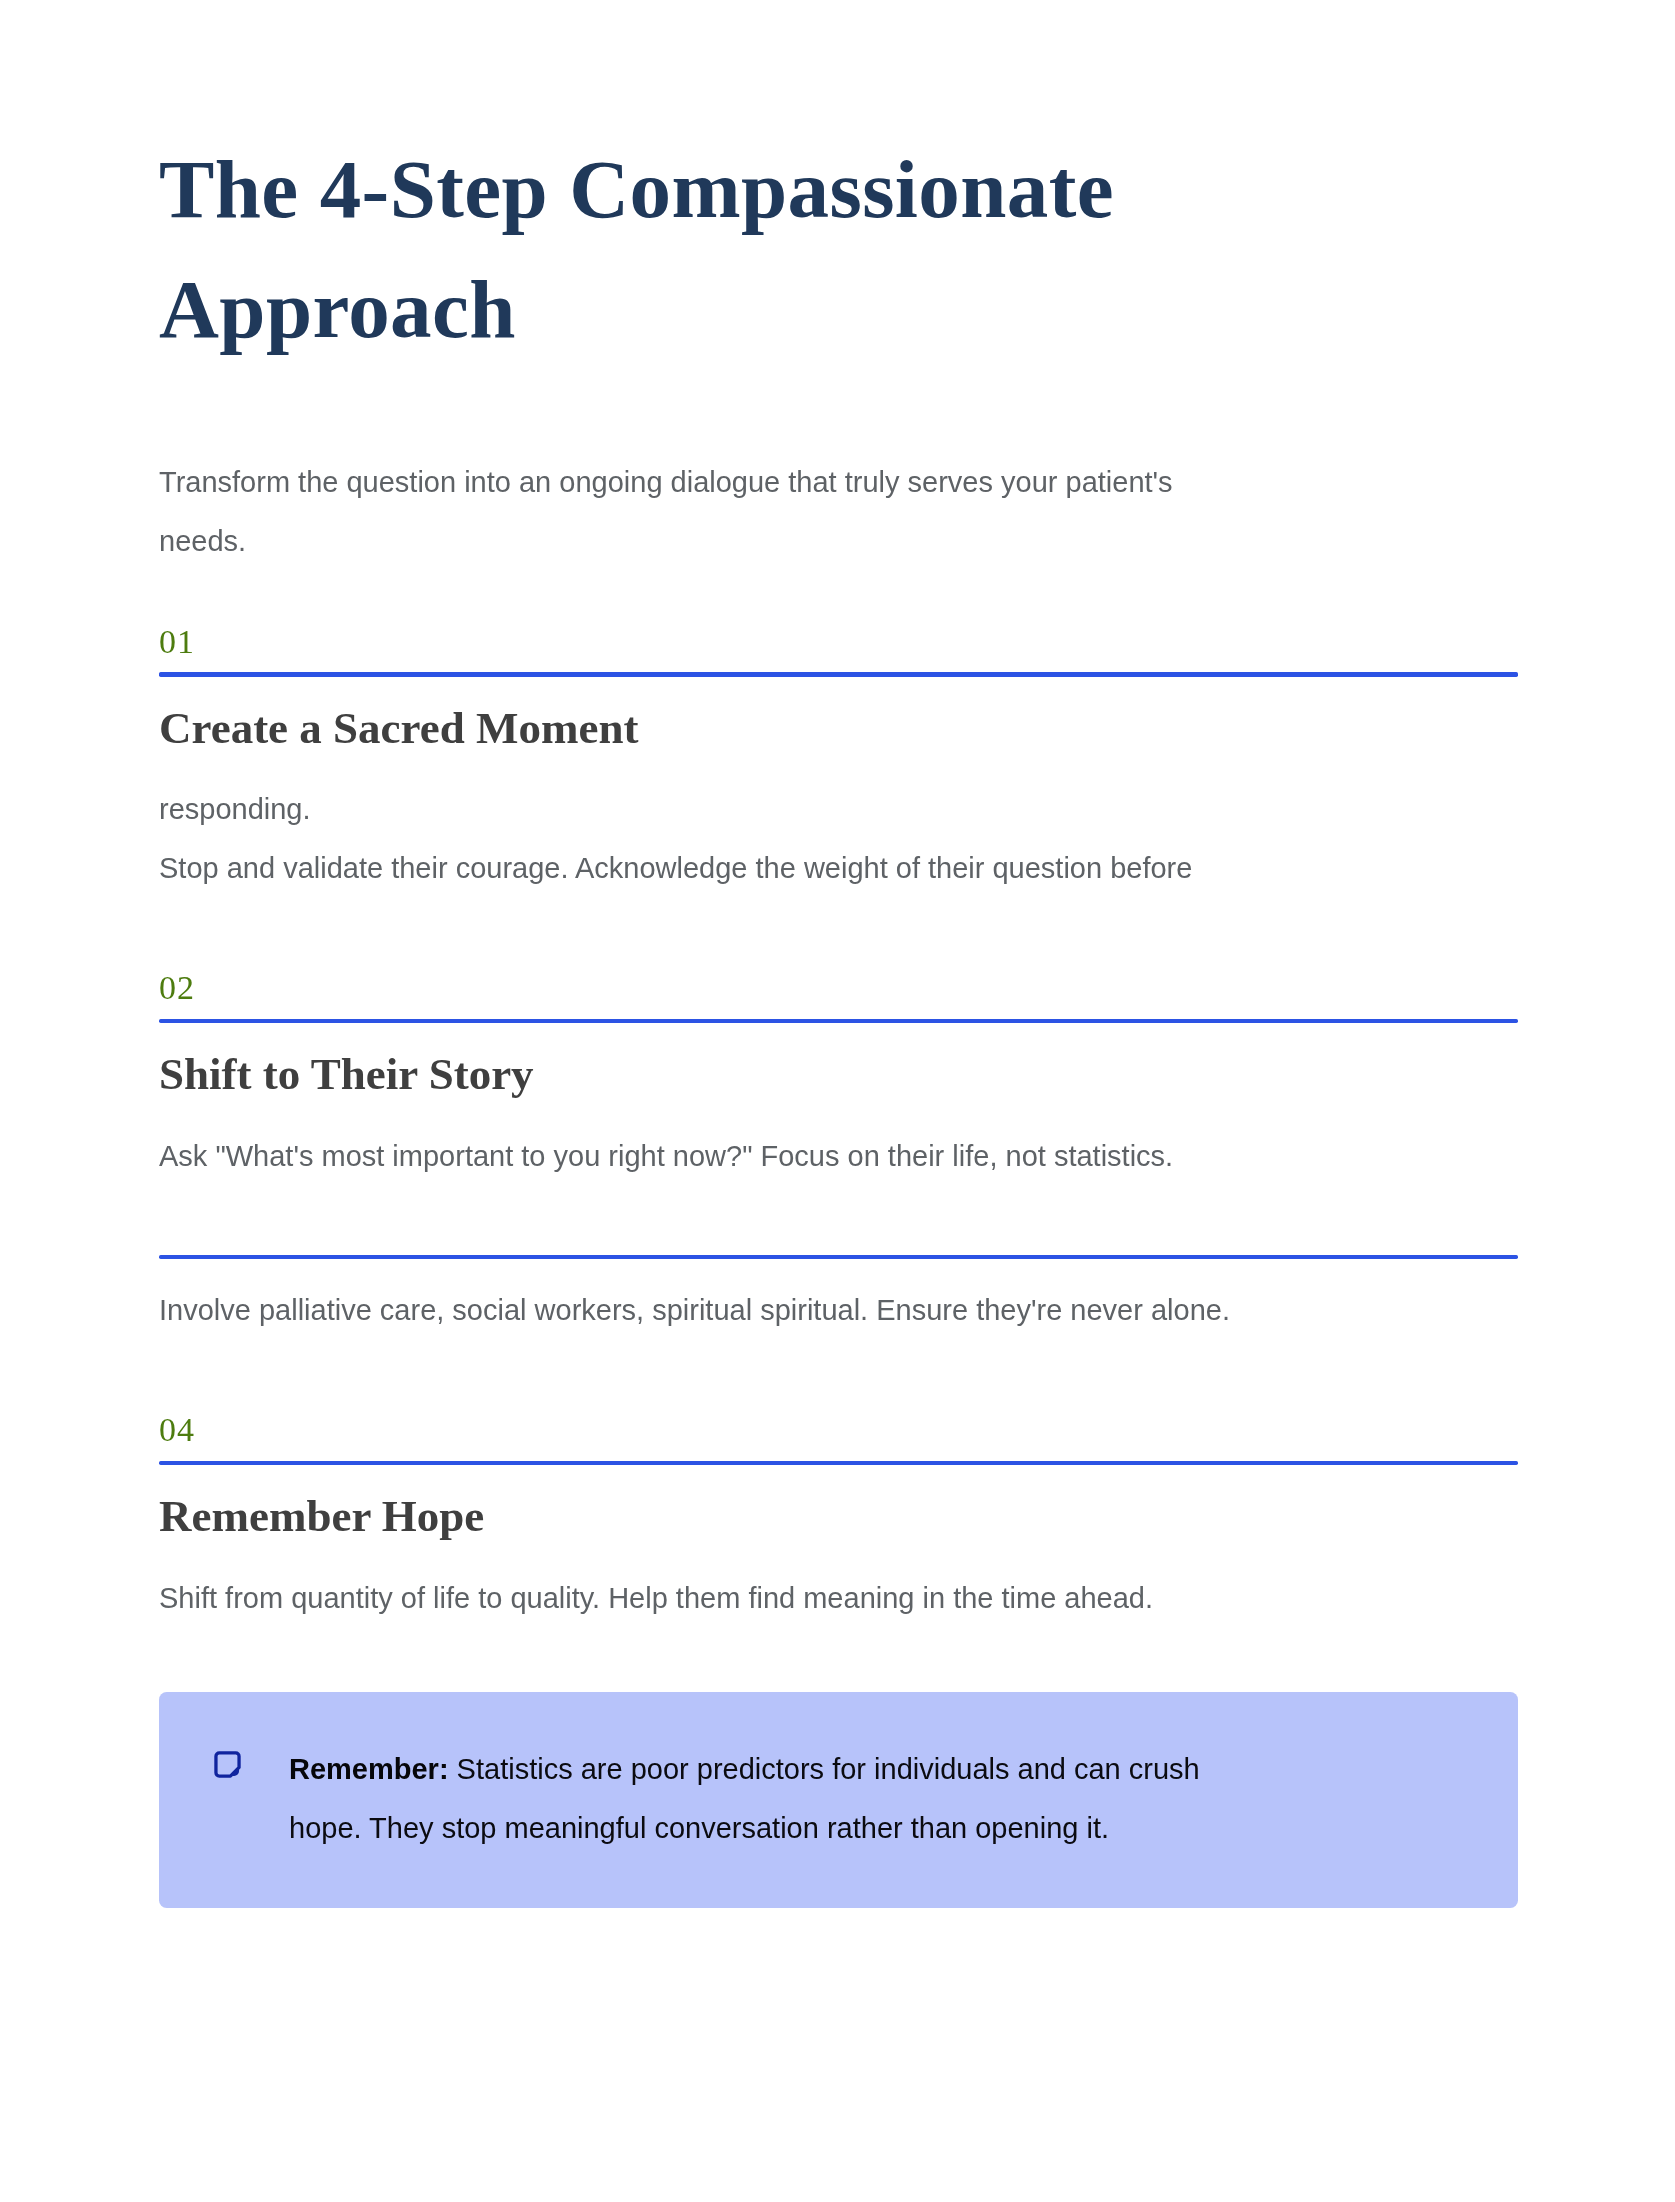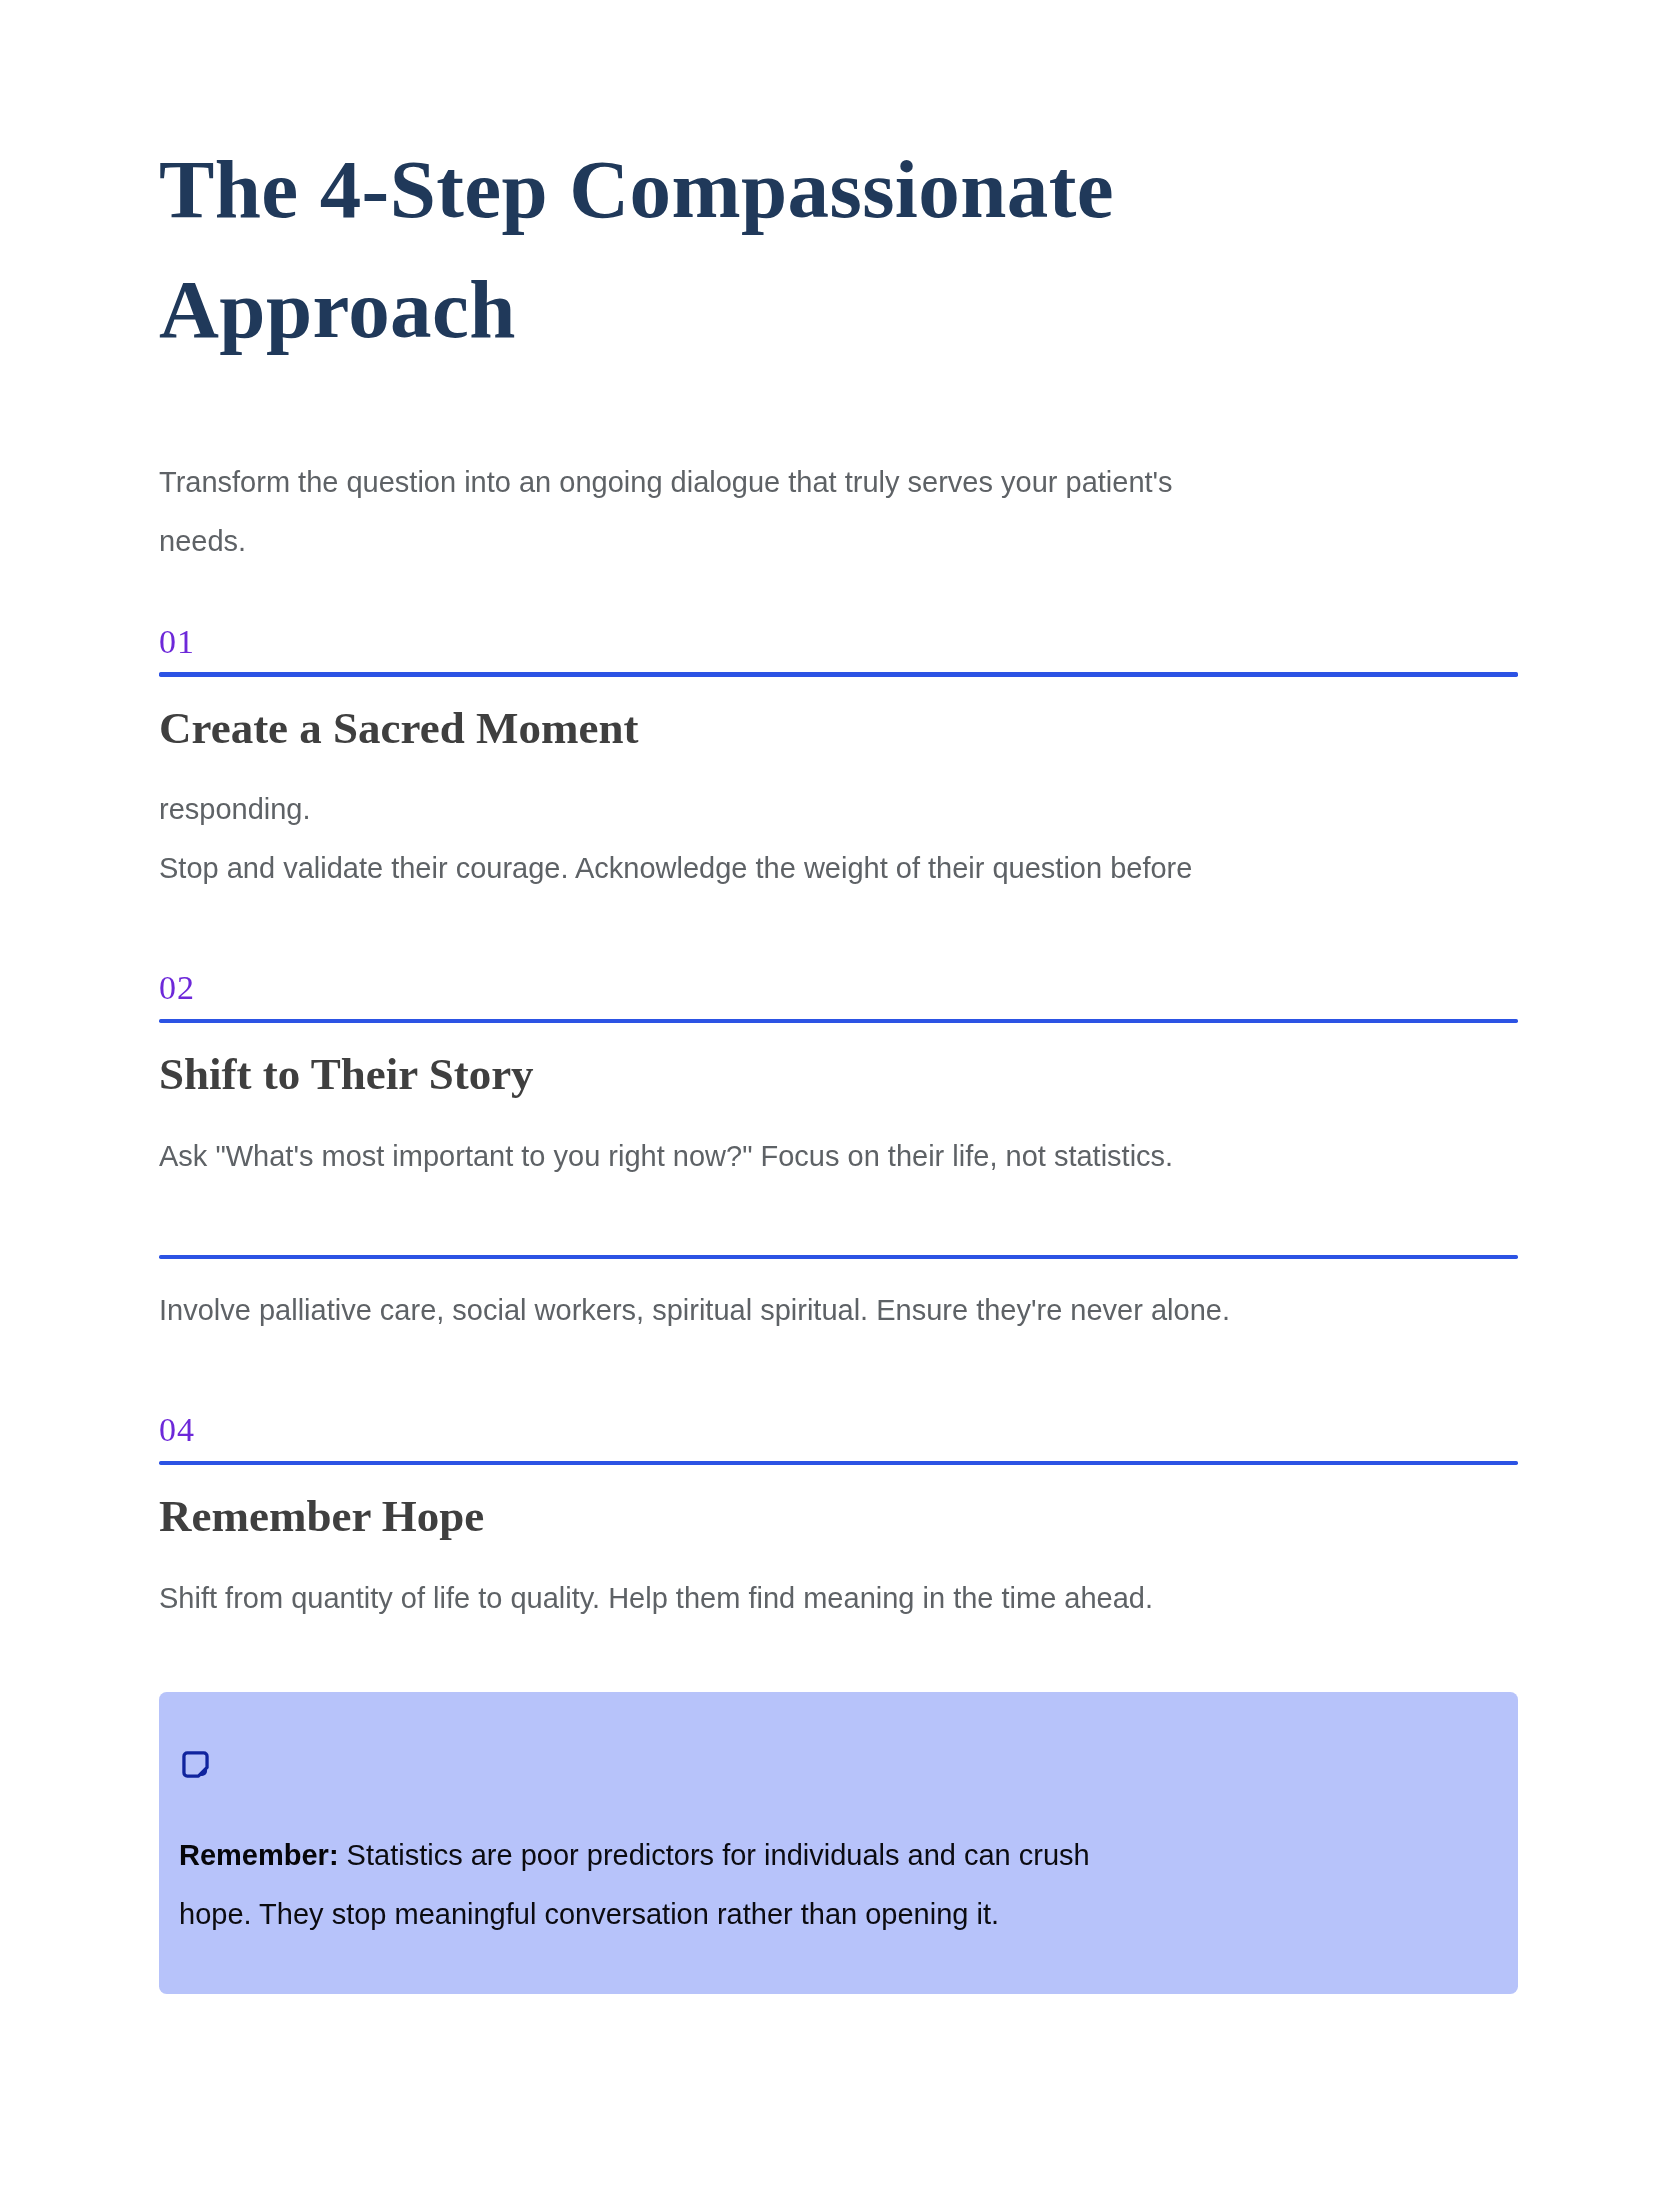--- a/index.html
+++ b/index.html
@@ -35,21 +35,21 @@
     font-size: 29px;
     line-height: 59px;
     color: var(--body-gray, #5e6266);
   }
   .step { margin-top: 69px; }
   .step:first-child { margin-top: 50px; }
   .step-number {
     font-family: "Liberation Serif", serif;
     font-size: 34px;
     line-height: 41px;
-    color: #6d28d9;
+    color: #4d7c0f;
     letter-spacing: 0.9px;
   }
   .step-rule {
     margin-top: 10.3px;
     height: 4.3px;
     width: 1359px;
     background: var(--accent-blue, #2c53e4);
     border-radius: 1.7px;
   }
   .step-title {
@@ -66,25 +66,24 @@
     line-height: 59px;
     color: var(--body-gray, #5e6266);
     white-space: nowrap;
   }
   .callout {
     margin-top: 64px;
     box-sizing: border-box;
     width: 1359px;
     background: var(--callout-bg, #b7c3fa);
     border-radius: 7.7px;
-    padding: 48px 45px 50px 20px;
+    padding: 48px 45px 50px 52px;
     display: flex;
     align-items: flex-start;
     gap: 45px;
-    flex-direction: column;
   }
   .callout-icon {
     flex: 0 0 auto;
     width: 33px;
     height: 33px;
     margin-top: 8.6px;
   }
   .callout-icon svg { display: block; width: 33px; height: 33px; }
   .callout-text {
     font-size: 29px;

